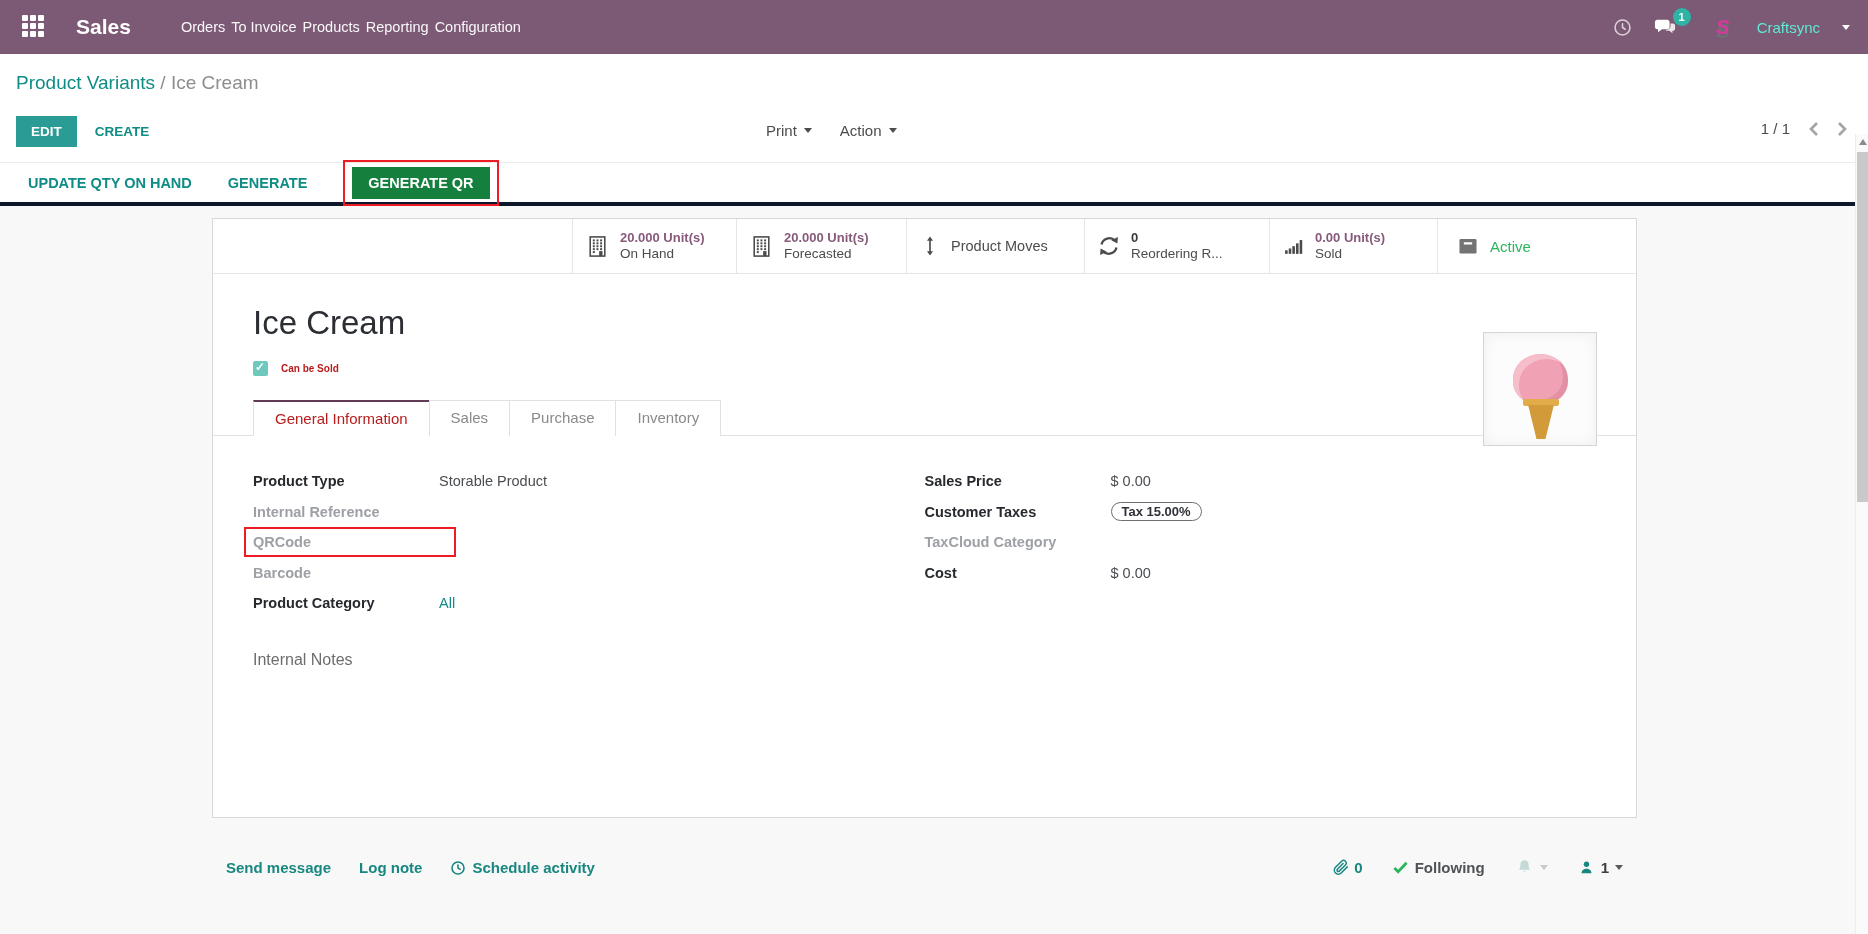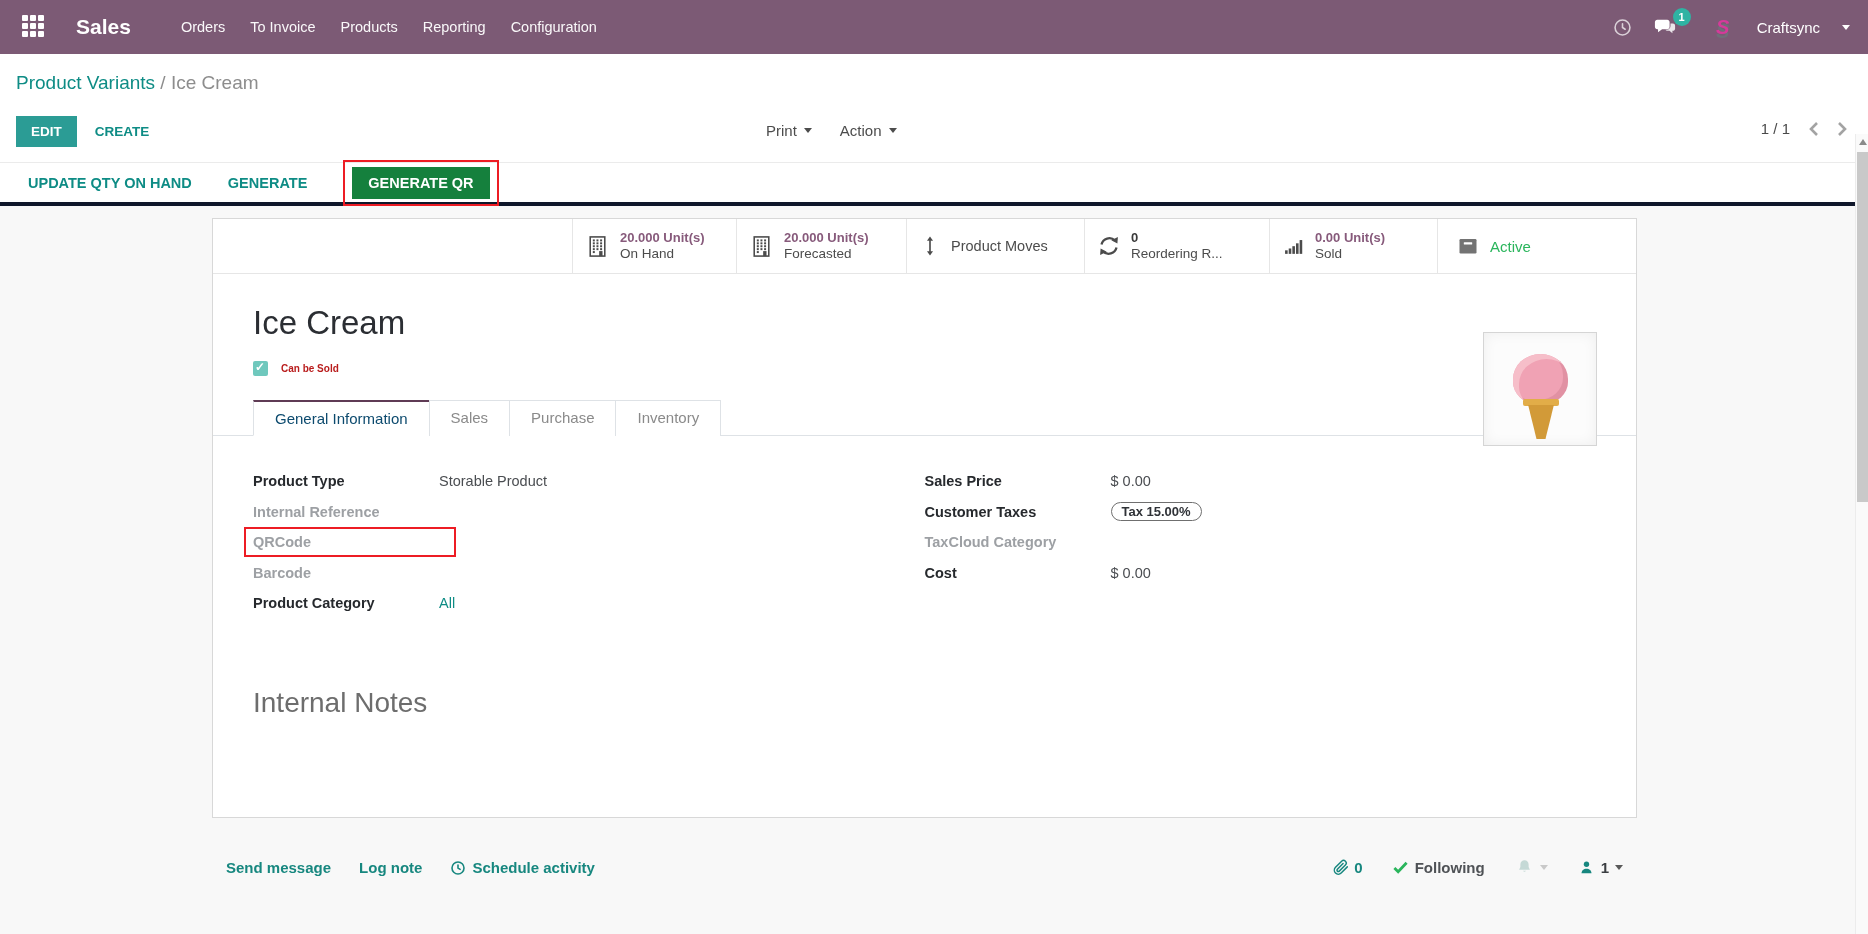--- a/index.html
+++ b/index.html
@@ -4,27 +4,27 @@
 <style>
   * { margin:0; padding:0; box-sizing:border-box; }
   html,body { width:1868px; height:934px; overflow:hidden; font-family:"Liberation Sans", sans-serif; }
   .screen { position:relative; width:1868px; height:934px; background:#f8f8f8; overflow:hidden; }
 
   
   .navbar { position:absolute; top:0; left:0; right:0; height:54px; background:#7c5a75; display:flex; align-items:center; padding:0 18px; }
   .apps-icon { width:24px; height:24px; display:grid; grid-template-columns:repeat(3,6px); grid-template-rows:repeat(3,6px); gap:2px; margin-left:4px; cursor:pointer; }
   .apps-icon span { background:#fff; border-radius:1px; }
   .app-name { color:#fff; font-size:21px; font-weight:700; margin-left:30px; cursor:pointer; }
-  .nav-menu { display:flex; gap:25px; margin-left:50px; }
+  .nav-menu { display:flex; gap:6px; margin-left:50px; }
   .nav-menu a { color:rgba(255,255,255,.96); font-size:14.5px; text-decoration:none; cursor:pointer; }
   .nav-right { margin-left:auto; display:flex; align-items:center; gap:20px; }
   .icon-btn { position:relative; display:flex; align-items:center; cursor:pointer; }
   .msg-badge { position:absolute; top:-8px; right:-14px; min-width:18px; height:18px; border-radius:9px; background:#2fb3a3; color:#fff; font-size:11px; font-weight:700; display:flex; align-items:center; justify-content:center; padding:0 4px; }
   .avatar { width:24px; height:26px; display:flex; align-items:center; justify-content:center; font-weight:900; font-size:20px; font-style:italic; color:#d53a9a; text-shadow:0 4px 0 #6f6f78; margin-left:14px; }
-  .user-name { color:#ffffff; font-size:15px; margin-left:2px; cursor:pointer; }
+  .user-name { color:#5eead4; font-size:15px; margin-left:2px; cursor:pointer; }
   .caret { display:inline-block; width:0; height:0; border-left:4px solid transparent; border-right:4px solid transparent; border-top:5px solid currentColor; }
   .caret-w { color:#fff; margin-left:2px; }
 
   
   .control-panel { position:absolute; top:54px; left:0; right:0; height:108px; background:#fff; }
   .breadcrumb { position:absolute; left:16px; top:18px; font-size:19px; }
   .bc-parent { color:#0e8c85; cursor:pointer; }
   .bc-sep, .bc-current { color:#8d8d8d; }
   .cp-left { position:absolute; left:16px; top:62px; display:flex; align-items:center; gap:18px; }
   .btn-edit { background:#2b9c95; color:#fff; border:none; font-weight:700; font-size:13.5px; padding:8px 15px; cursor:pointer; font-family:inherit; }
@@ -61,33 +61,33 @@
   .chk-label { font-size:10px; font-weight:700; color:#b91c1c; }
 
   .product-img { position:absolute; right:39px; top:30px; width:114px; height:114px; background:#fcfcfc; border:1px solid #d5d5d5; box-shadow:inset 0 0 14px rgba(0,0,0,.06); cursor:default; }
   .scoop { position:absolute; left:29px; top:21px; width:55px; height:50px; background:#f0a2b4; border-radius:52% 52% 46% 46%; box-shadow:inset 6px 5px 0 #f6bec9, inset -5px -4px 0 rgba(160,70,90,.18); }
   .cone-rim { position:absolute; left:39px; top:66px; width:36px; height:7px; background:#e2ad48; border-radius:2px; }
   .cone { position:absolute; left:43px; top:72px; width:28px; height:34px; background:#d29a38; clip-path:polygon(4% 0,96% 0,66% 100%,34% 100%); }
 
   .tab-bar { margin:21px -40px 0; padding-left:40px; display:flex; border-bottom:1px solid #dee2e6; }
   .tab { padding:8px 21px; font-size:15px; color:#8a8a8a; background:#fff; border:1px solid #dee2e6; border-bottom:none; margin-left:-1px; margin-bottom:-1px; cursor:pointer; }
   .tab:first-child { margin-left:0; }
-  .tab.active { color:#0c4a6e; border-top:2px solid #5f3b55; border-bottom:1px solid #fff; }
+  .tab.active { color:#b91c1c; border-top:2px solid #5f3b55; border-bottom:1px solid #fff; }
 
   .form-grid { display:flex; margin-top:30px; }
   .fcol { width:50%; }
   .frow { display:flex; align-items:center; height:30.5px; }
   .flabel { width:186px; font-size:14.5px; font-weight:700; color:#26292d; }
   .flabel.muted { color:#9da0a4; }
   .fvalue { font-size:14.5px; color:#4a4d51; }
   .fvalue.link { color:#0e8c85; cursor:pointer; }
   .tax-pill { display:inline-block; border:1px solid #6f6f6f; border-radius:11px; padding:1px 10px; font-size:13px; font-weight:700; color:#2f3237;text-align:right; }
   .qrcode-row { position:relative; }
   .red-box2 { position:absolute; left:-9px; top:0; width:212px; height:30px; border:2px solid #ed1c24; pointer-events:none; }
-  .notes-title { margin-top:68px; font-size:28px; color:#6d6d6d; }
+  .notes-title { margin-top:32px; font-size:16px; color:#6d6d6d; }
 
   
   .chatter { position:absolute; left:212px; top:858px; width:1425px; display:flex; align-items:center; gap:28px; padding:0 14px; }
   .chat-link { background:none; border:none; display:flex; align-items:center; gap:6px; color:#17877f; font-weight:700; font-size:15px; cursor:pointer; font-family:inherit; }
   .chatter-right { margin-left:auto; display:flex; align-items:center; gap:30px; }
   .attach { display:flex; align-items:center; gap:5px; color:#17877f; font-weight:700; font-size:15px; cursor:pointer; }
   .following { display:flex; align-items:center; gap:7px; color:#4f5256; font-weight:700; font-size:15px; cursor:pointer; }
   .bell-grp { display:flex; align-items:center; gap:6px; cursor:pointer; color:#c9c9c9; }
   .follower-grp { display:flex; align-items:center; gap:6px; cursor:pointer; color:#3b3e42; font-weight:700; font-size:15px; }
 

